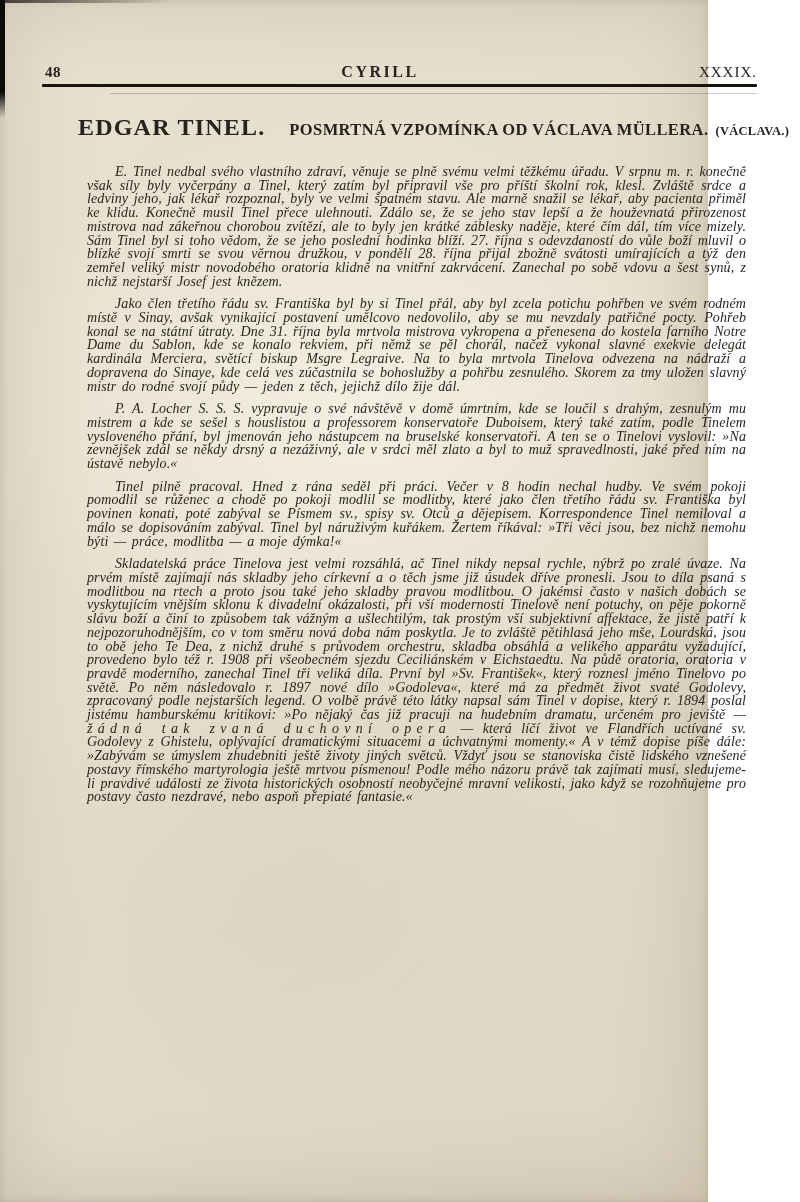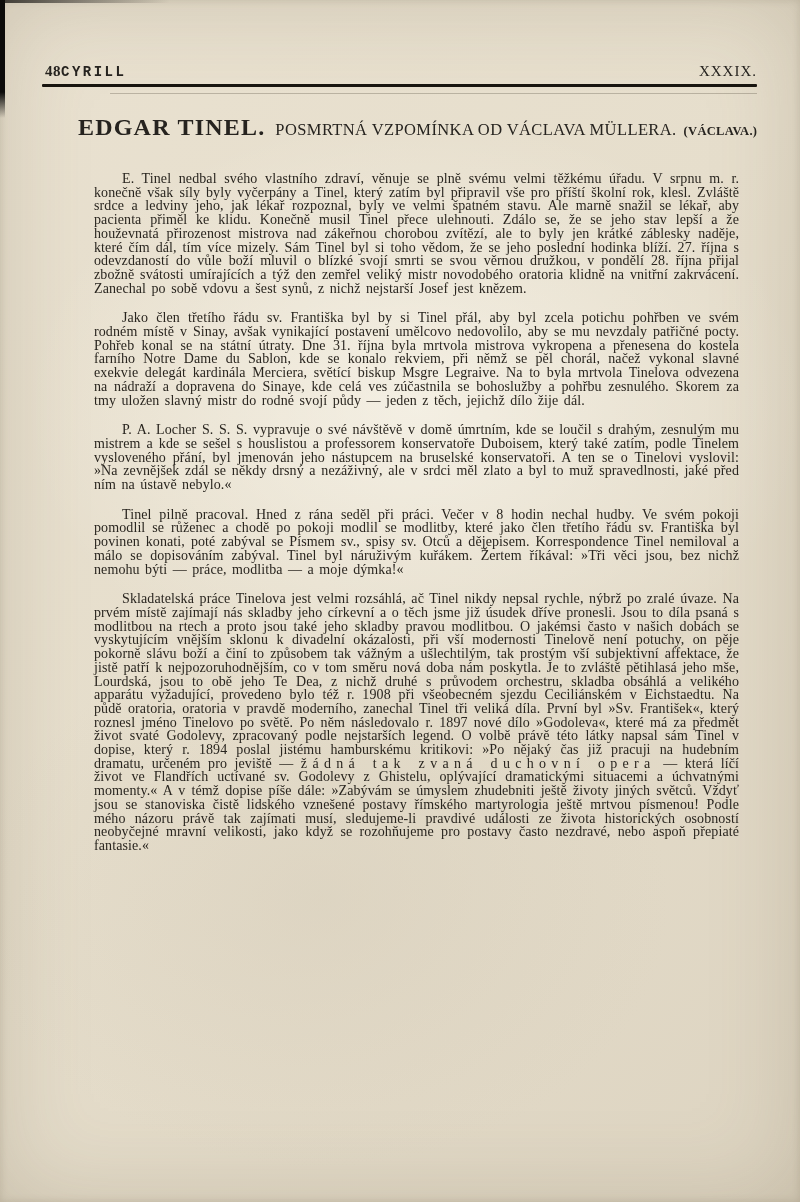--- a/index.html
+++ b/index.html
@@ -3,21 +3,21 @@
 <meta charset="utf-8">
 <style>
   html, body { margin:0; padding:0; }
   body {
     width:800px; height:1202px;
     font-family:"Liberation Serif", serif;
     overflow:hidden;
   }
   .page {
     position:relative;
-    width:800px; height:1202px;
+    width:708px; height:1202px;
     background:
       radial-gradient(ellipse 560px 420px at 52% 34%, rgba(255,253,246,0.55), rgba(255,253,246,0) 70%),
       radial-gradient(ellipse 500px 380px at 40% 75%, rgba(214,205,186,0.45), rgba(214,205,186,0) 70%),
       linear-gradient(135deg, #e9e1d0 0%, #e6decc 45%, #ddd4c1 100%);
     box-shadow: inset 0 0 90px rgba(110,96,70,0.22), inset 0 0 8px rgba(90,78,56,0.18);
     color:#26231f;
   }
   .scan-edge-left {
     position:absolute; left:0; top:0; width:5px; height:118px;
     background:linear-gradient(to bottom, #0c0b0a 78%, rgba(12,11,10,0) 100%);
@@ -26,54 +26,54 @@
     position:absolute; left:0; top:0; width:170px; height:3px;
     background:linear-gradient(to right, rgba(15,13,11,0.75), rgba(15,13,11,0));
   }
   .running-head {
     position:absolute; top:63px; left:45px; width:712px;
     display:flex; align-items:baseline;
     font-weight:bold; letter-spacing:0.5px;
   }
   .running-head .pageno { font-size:15px; flex:0 0 auto; }
   .running-head .journal {
-    flex:1 1 auto; text-align:left;
-    font-size:14px; letter-spacing:2.5px;font-family:Liberation Mono, monospace;
+    flex:1 1 auto; text-align:center;
+    font-size:16px; letter-spacing:2.5px;
   }
   .running-head .volume { flex:0 0 auto; font-size:15px; font-weight:normal; letter-spacing:1px; }
   .head-rule {
     position:absolute; top:84px; left:42px; width:715px; height:3px;
     background:#18150f; border-radius:1px;
   }
   .head-rule-ghost {
     position:absolute; top:93px; left:110px; width:647px; height:1px;
     background:rgba(70,62,48,0.28);
   }
   .article-title-row {
     position:absolute; top:114px; left:78px; width:680px;
     display:flex; align-items:baseline; white-space:nowrap;
   }
   .article-title-row .main-title {
-    font-size:24px; font-weight:bold; letter-spacing:1.2px; margin-right:10px;
+    font-size:24px; font-weight:bold; letter-spacing:1.2px; margin-right:24px;
   }
   .article-title-row .sub-title {
-    font-size:16.5px; font-weight:normal; letter-spacing:0.4px; margin-right:7px;
+    font-size:16.5px; font-weight:bold; letter-spacing:0.4px; margin-right:7px;
   }
   .article-title-row .sub-suffix {
     font-size:12.5px; font-weight:bold; letter-spacing:0.3px;
   }
   .article-body {
     position:absolute; top:156px; left:78px; width:677px;
     font-size:14px; line-height:13.7px;
     text-align:justify;
     word-spacing:0.13em;
     letter-spacing:0.1px;
     color:#29251f;
   }
-  .article-body p { margin:16px; text-indent:28px; }
+  .article-body p { margin:9px; text-indent:28px;font-style:italic; }
   .spaced { letter-spacing:0.38em; }
 </style>
 </head>
 <body>
 
 <div class="page">
   <div class="scan-edge-left"></div>
   <div class="scan-edge-top"></div>
 
   <div class="running-head">

